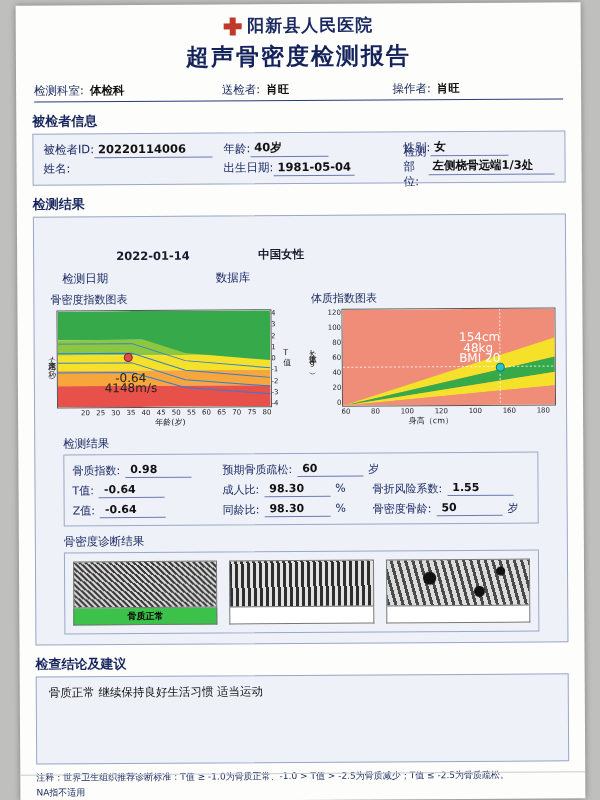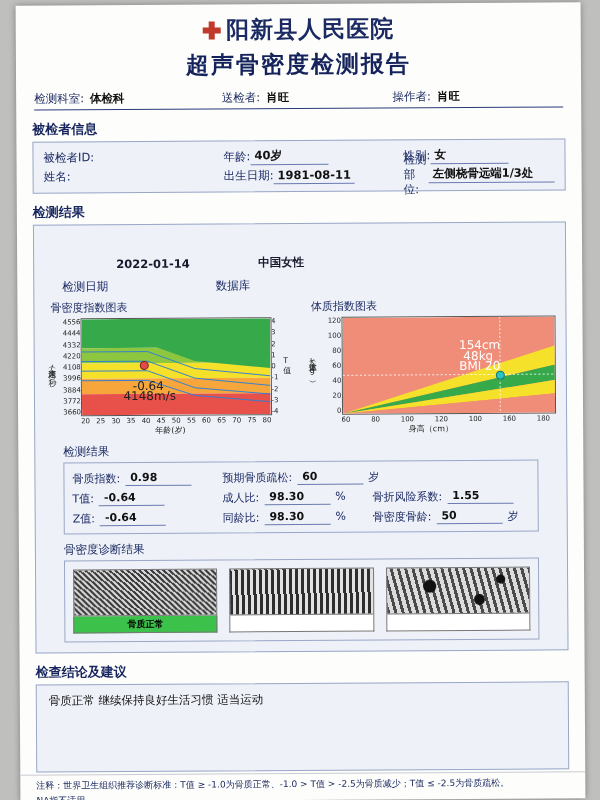--- a/index.html
+++ b/index.html
@@ -18,21 +18,21 @@
   }
   .inner{position:absolute;left:0;top:0;width:565px;height:796px;}
 
   
   .hdr{text-align:center;padding-top:10px;}
   .hosp{display:flex;align-items:center;justify-content:center;gap:6px;}
   .cross{width:18px;height:18px;position:relative;}
   .cross:before,.cross:after{content:"";position:absolute;background:#c0392b;}
   .cross:before{left:6px;top:0;width:6px;height:18px;}
   .cross:after{top:6px;left:0;height:6px;width:18px;}
-  .hosp-name{font-size:23px;font-weight:bold;color:#1b2a63;letter-spacing:1px;}
+  .hosp-name{font-size:17px;font-weight:bold;color:#1b2a63;letter-spacing:1px;}
   .report-title{font-size:23px;font-weight:bold;color:#15235c;margin-top:4px;letter-spacing:2px;}
 
   .hdr-row{
     display:flex;align-items:flex-end;margin:10px 18px 0 18px;
     border-bottom:1.5px solid #2b3a7a;padding-bottom:3px;font-size:11.5px;
   }
   .hdr-cell{display:flex;align-items:flex-end;}
   .lbl{color:#1b2a63;}
   .val{color:#111;font-weight:bold;margin-left:6px;}
   .sp1{flex:1.1;}
@@ -146,37 +146,38 @@
       <span class="lbl">操作者:</span>
       <span class="val">肖旺</span>
     </div>
   </div>
 
   <div class="sec-title">被检者信息</div>
   <div class="band info">
     <div class="inforow">
       <div class="c c1">
         <span class="lbl">被检者ID:</span>
+        <span class="ul w-wide">20220114006</span>
       </div>
       <div class="c c2">
         <span class="lbl">年龄:</span>
         <span class="ul">40岁</span>
       </div>
       <div class="c c3">
         <span class="lbl">性别:</span>
         <span class="ul">女</span>
       </div>
     </div>
     <div class="inforow">
       <div class="c c1">
         <span class="lbl">姓名:</span>
       </div>
       <div class="c c2">
         <span class="lbl">出生日期:</span>
-        <span class="ul">1981-08-11</span>
+        <span class="ul">1981-05-04</span>
       </div>
       <div class="c c3">
         <span class="lbl">检测部位:</span>
         <span class="ul w-xwide">左侧桡骨远端1/3处</span>
       </div>
     </div>
   </div>
 
   <div class="sec-title">检测结果</div>
   <div class="resultbox">
@@ -187,31 +188,20 @@
       <span class="lbl">数据库</span>
       <span class="v">中国女性</span>
     </div>
 
     <div class="charts">
 
       <div class="chart-wrap">
         <div class="chart-cap">骨密度指数图表</div>
         <div class="chart-body">
           <div class="yaxis-title">声速（米/秒）</div>
-          <div class="yticks">
-            <span>4556</span>
-            <span>4444</span>
-            <span>4332</span>
-            <span>4220</span>
-            <span>4108</span>
-            <span>3996</span>
-            <span>3884</span>
-            <span>3772</span>
-            <span>3660</span>
-          </div>
           <div class="plot">
             <svg width="100%" height="100%" viewBox="0 0 200 100" preserveAspectRatio="none">
               <rect x="0" y="0" width="200" height="30" fill="#36a94b"></rect>
               <rect x="0" y="30" width="200" height="16" fill="#8dc63f"></rect>
               <rect x="0" y="46" width="200" height="16" fill="#f5e02a"></rect>
               <rect x="0" y="62" width="200" height="16" fill="#f6a63b"></rect>
               <rect x="0" y="78" width="200" height="22" fill="#e8504a"></rect>
               <path d="M0 26 L70 26 L120 44 L200 52 L200 30 L120 26 L70 12 L0 12 Z" fill="#36a94b"></path>
               <path d="M0 12 L70 12 L120 26 L200 30 L200 16 L120 12 L70 2 L0 2 Z" fill="#36a94b" opacity="0.85"></path>
               <path d="M0 34 L70 34 L120 52 L200 60" stroke="#2d7fd6" fill="none" stroke-width="1"></path>

